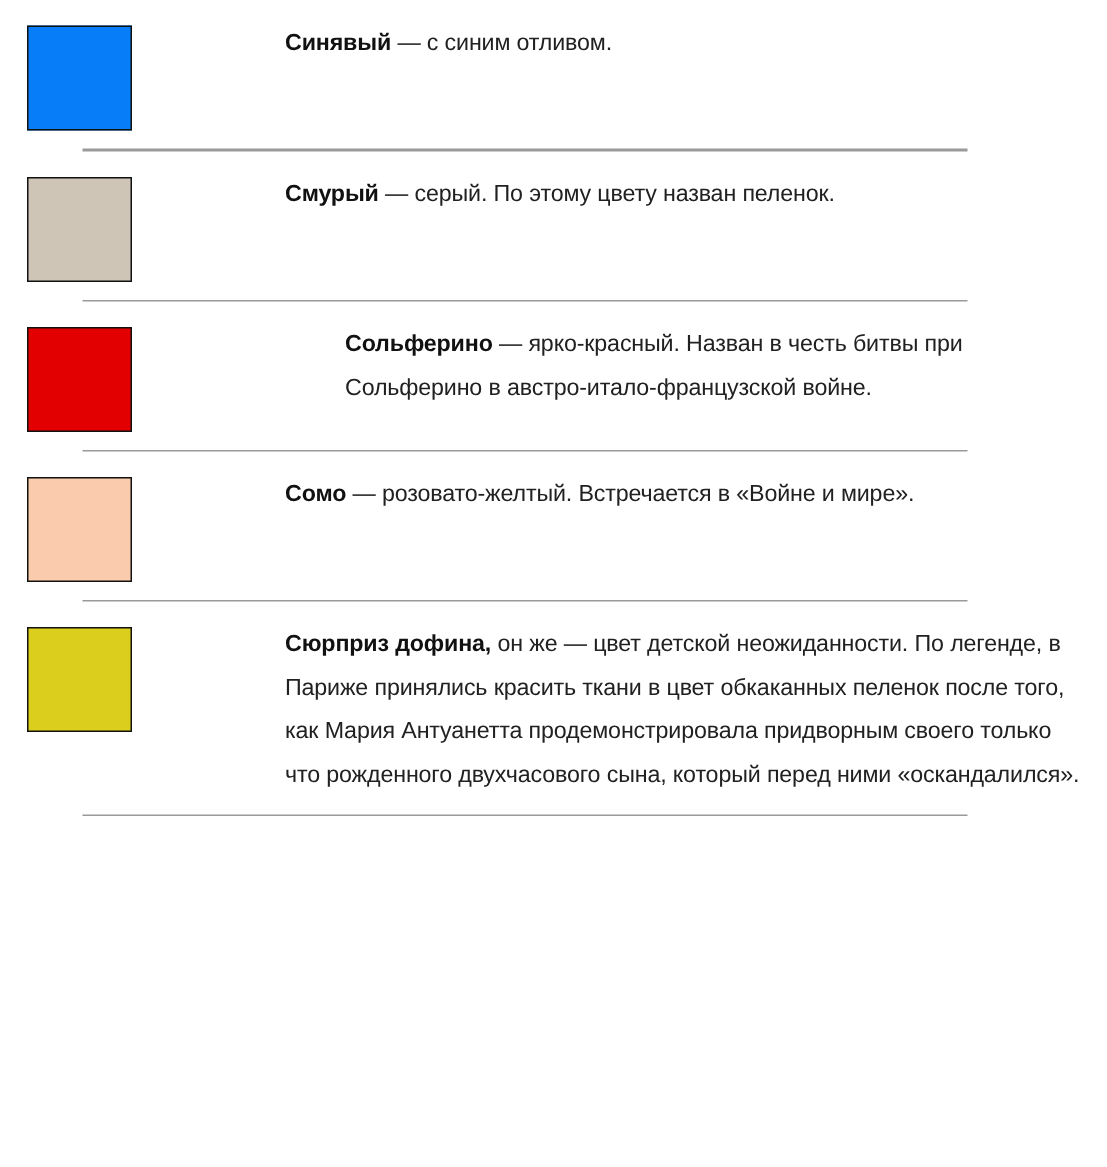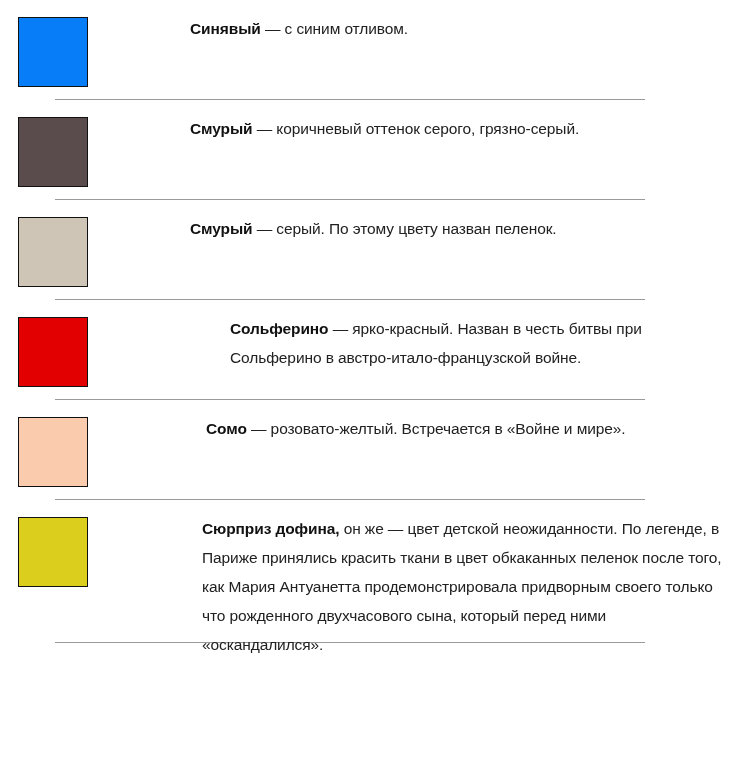--- a/index.html
+++ b/index.html
@@ -85,28 +85,20 @@
       <div class="swatch" style="background:#077DF7;"></div>
     </div>
     <div class="text-cell">
       <p class="entry-text"><span class="entry-name">Синявый</span><span class="entry-desc"> — с синим отливом.</span></p>
     </div>
   </li>
   <li class="divider-wrap">
       <div class="divider"></div>
     </li>
 
-  <li class="color-entry" style="height: 99px;">
-    <div class="swatch-cell">
-      <div class="swatch" style="background:#5A4B4D;"></div>
-    </div>
-    <div class="text-cell">
-      <p class="entry-text"><span class="entry-name">Смурый</span><span class="entry-desc"> — коричневый оттенок серого, грязно-серый.</span></p>
-    </div>
-  </li>
   <li class="divider-wrap">
       <div class="divider"></div>
     </li>
 
   <li class="color-entry" style="height: 99px;">
     <div class="swatch-cell">
       <div class="swatch" style="background:#CEC5B6;"></div>
     </div>
     <div class="text-cell">
       <p class="entry-text"><span class="entry-name">Смурый</span><span class="entry-desc"> — серый. По этому цвету назван пеленок.</span></p>
@@ -121,33 +113,33 @@
       <div class="swatch" style="background:#E20000;"></div>
     </div>
     <div class="text-cell">
       <p class="entry-text"><span class="entry-name">Сольферино</span><span class="entry-desc"> — ярко-красный. Назван в честь битвы при Сольферино в австро-итало-французской войне.</span></p>
     </div>
   </li>
   <li class="divider-wrap">
       <div class="divider"></div>
     </li>
 
-  <li class="color-entry" style="height: 99px; gap: 16px;">
+  <li class="color-entry" style="height: 99px;">
     <div class="swatch-cell">
       <div class="swatch" style="background:#FACBAC;"></div>
     </div>
     <div class="text-cell">
       <p class="entry-text"><span class="entry-name">Сомо</span><span class="entry-desc"> — розовато-желтый. Встречается в «Войне и мире».</span></p>
     </div>
   </li>
   <li class="divider-wrap">
       <div class="divider"></div>
     </li>
 
-  <li class="color-entry" style="height: 142px; gap: 12px;">
+  <li class="color-entry" style="height: 142px;">
     <div class="swatch-cell">
       <div class="swatch" style="background:#DBCE1C;"></div>
     </div>
     <div class="text-cell">
       <p class="entry-text"><span class="entry-name">Сюрприз дофина,</span><span class="entry-desc"> он же — цвет детской неожиданности. По легенде, в Париже принялись красить ткани в цвет обкаканных пеленок после того, как Мария Антуанетта продемонстрировала придворным своего только что рожденного двухчасового сына, который перед ними «оскандалился».</span></p>
     </div>
   </li>
   <li class="divider-wrap">
       <div class="divider"></div>
     </li>

